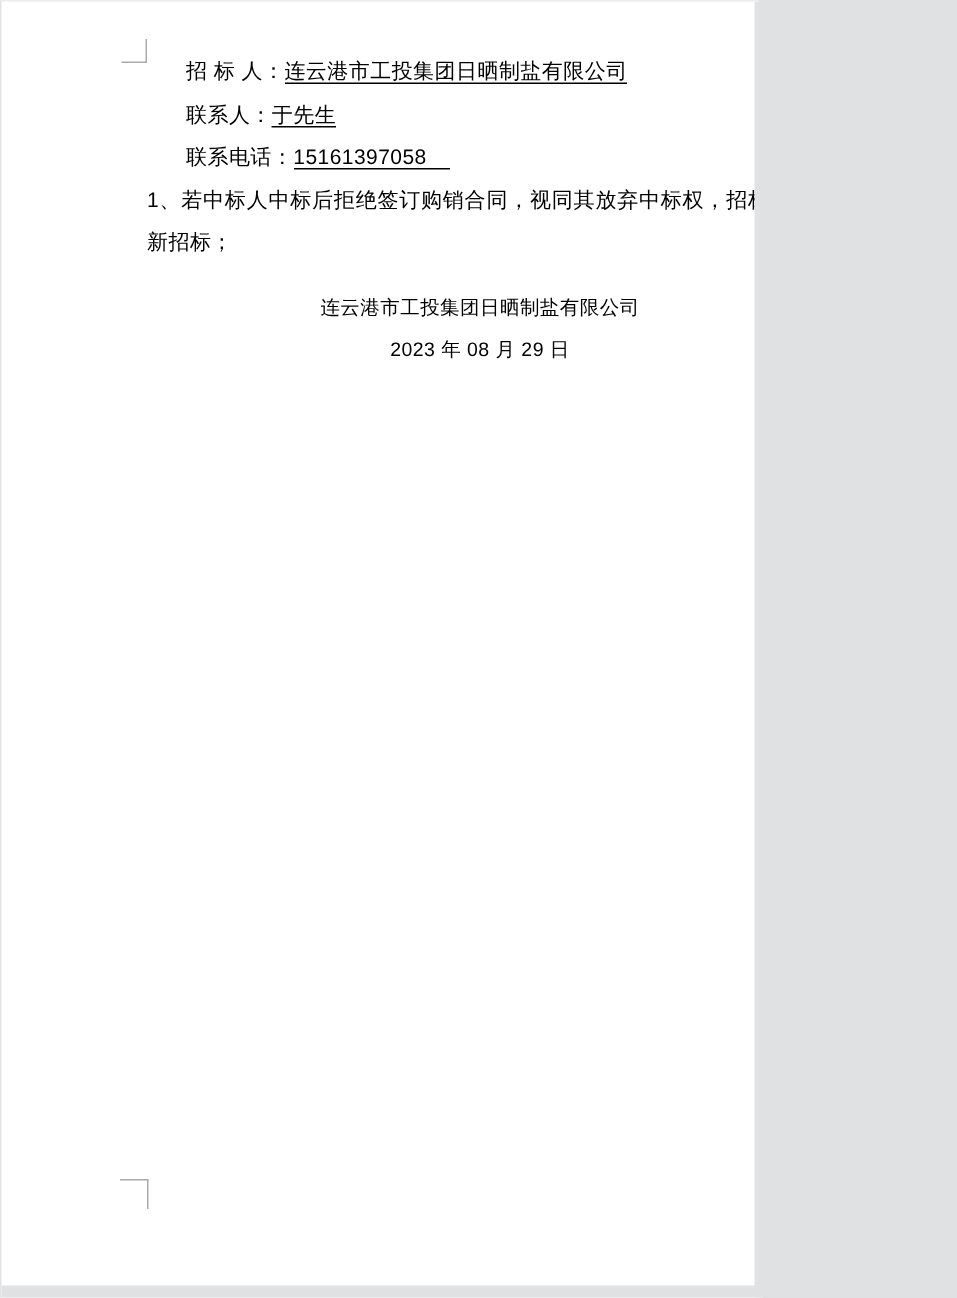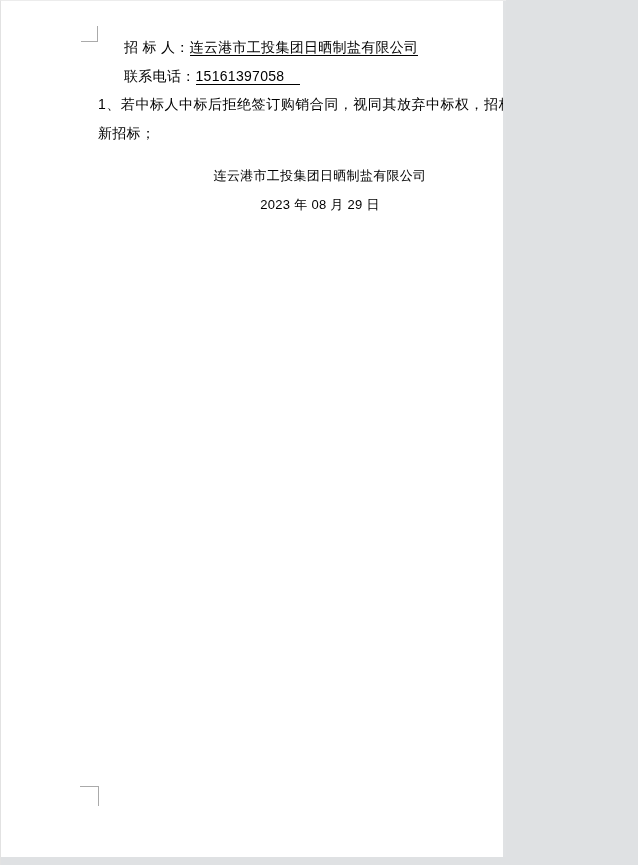--- a/index.html
+++ b/index.html
@@ -107,20 +107,23 @@
   <div class="crop crop-bl"></div>
   <div class="crop crop-br"></div>
 
   <div class="content">
 
     <div class="contact-row">
       <span class="contact-label">招 标 人：</span><span class="contact-value">连云港市工投集团日晒制盐有限公司</span>
     </div>
 
 
+    <div class="contact-row">
+      <span class="contact-label">联系人：</span><span class="contact-value">于先生</span>
+    </div>
 
     <div class="contact-row">
       <span class="contact-label">联系电话：</span><span class="contact-value phone">15161397058</span>
     </div>
 
 
     <div class="clause">1、若中标人中标后拒绝签订购销合同，视同其放弃中标权，招标方重新招标；</div>
 
     <div class="signature-company">连云港市工投集团日晒制盐有限公司</div>
     <div class="signature-date">2023 年 08 月 29 日</div>

